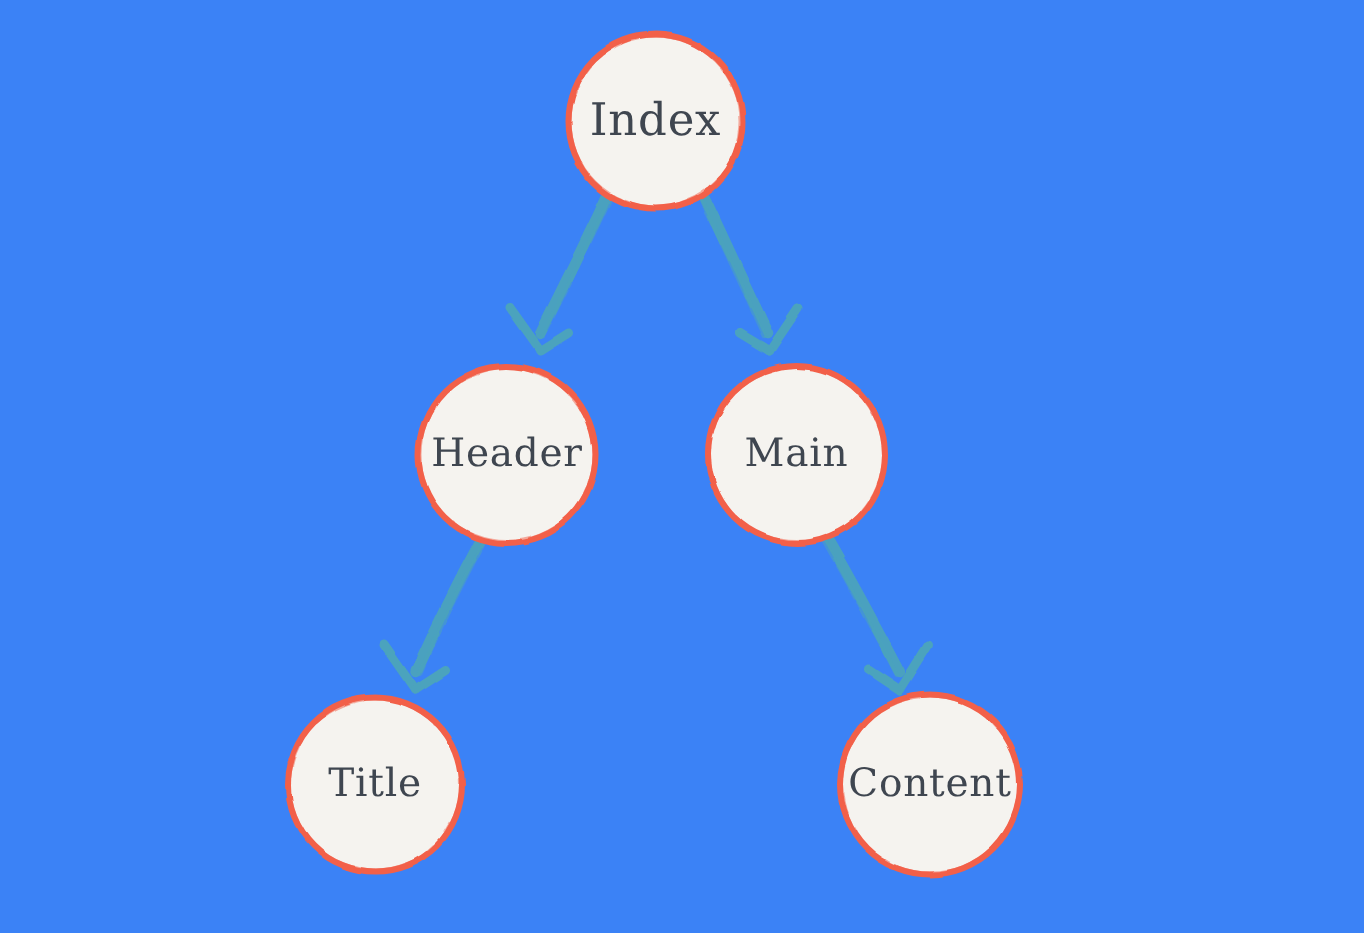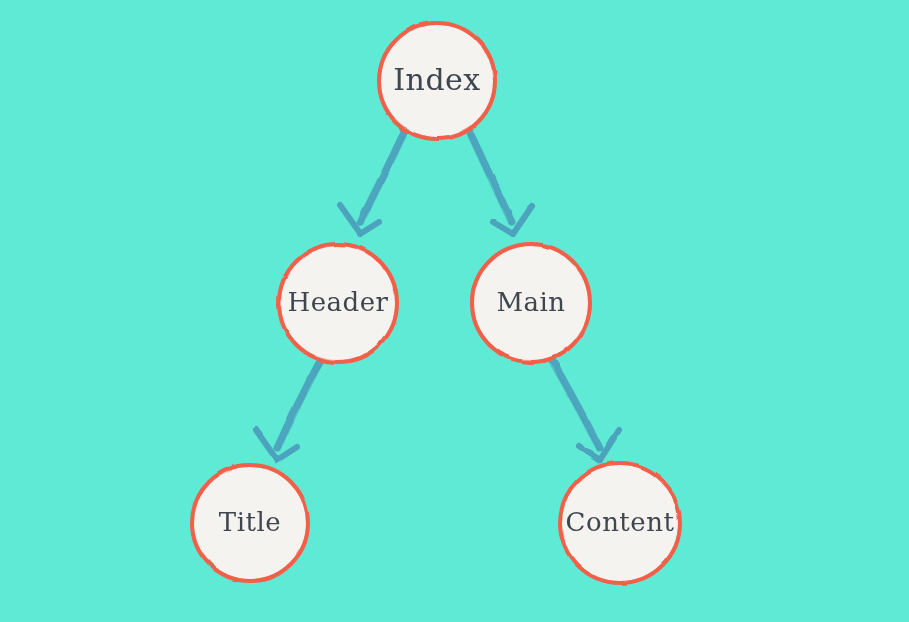--- a/index.html
+++ b/index.html
@@ -32,21 +32,21 @@
     font-weight: 300;
     fill: #3f4650;
     text-anchor: middle;
     dominant-baseline: middle;
     letter-spacing: 0.5px;
   }
 </style>
 </head>
 <body>
 
-<div id="canvas-root" style="background: #5eead4;">
+<div id="canvas-root" style="background: #3b82f6;">
   <svg id="diagram-svg" viewBox="0 0 909 622">
     <defs>
       <filter id="rough" x="-20%" y="-20%" width="140%" height="140%">
         <feTurbulence type="fractalNoise" baseFrequency="0.035" numOctaves="3" seed="7" result="noise"></feTurbulence>
         <feDisplacementMap in="SourceGraphic" in2="noise" scale="2.6" xChannelSelector="R" yChannelSelector="G"></feDisplacementMap>
       </filter>
       <filter id="rough2" x="-20%" y="-20%" width="140%" height="140%">
         <feTurbulence type="fractalNoise" baseFrequency="0.05" numOctaves="3" seed="21" result="noise2"></feTurbulence>
         <feDisplacementMap in="SourceGraphic" in2="noise2" scale="2.0" xChannelSelector="R" yChannelSelector="G"></feDisplacementMap>
       </filter>

